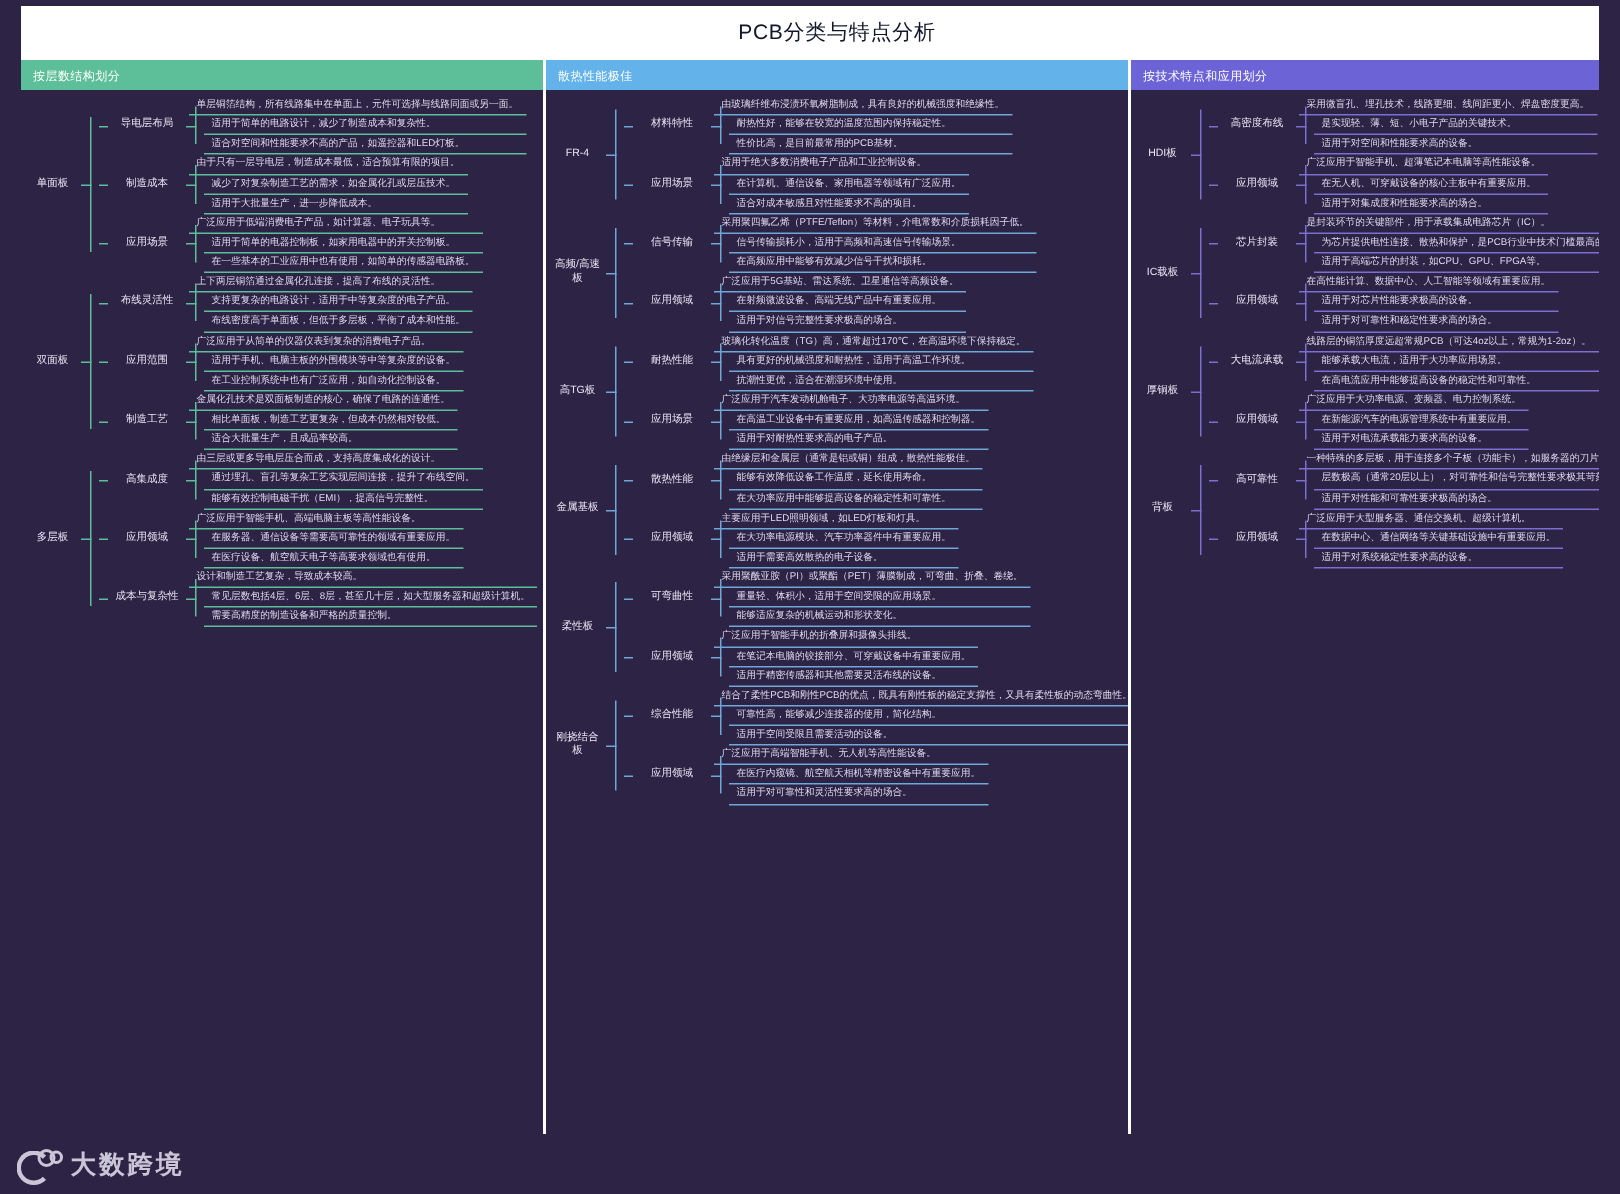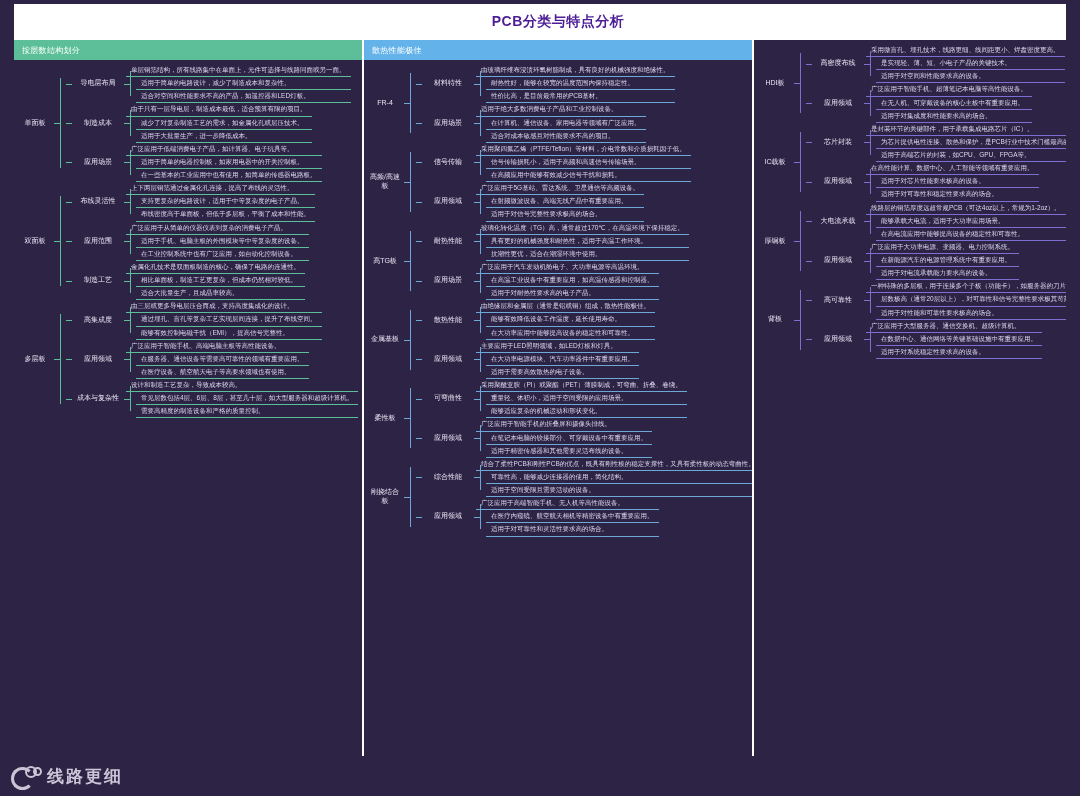--- a/index.html
+++ b/index.html
@@ -13,21 +13,21 @@
   
   .frame{
     position:absolute;left:14px;top:4px;width:1052px;height:752px;
     background:#ffffff;box-sizing:border-box;
   }
   .title-bar{
     height:36px;display:flex;align-items:center;justify-content:center;
     background:#ffffff;border-bottom:1px solid #e3e3e8;
   }
   .title-bar .title{
-    font-size:14px;font-weight:bold;color:#4c1d95;letter-spacing:.5px;margin-left:36px;
+    font-size:14px;font-weight:normal;color:#0f172a;letter-spacing:.5px;margin-left:36px;
   }
 
   
   .cols{
     position:absolute;left:14px;top:40px;width:1052px;height:716px;
     display:flex;box-sizing:border-box;
   }
   .col{
     position:relative;box-sizing:border-box;
     background:#2d2344;
@@ -520,20 +520,21 @@
                   <div class="leaf" style="margin-left: -10px;">广泛应用于高端智能手机、无人机等高性能设备。</div>
                   <div class="leaf">在医疗内窥镜、航空航天相机等精密设备中有重要应用。</div>
                   <div class="leaf">适用于对可靠性和灵活性要求高的场合。</div>
                 </div>
               </div>
             </div>
           </div>
         </div>
       </div>
       <div class="col c3">
+        <div class="col-head" style="background: rgb(108, 99, 214);">按技术特点和应用划分</div>
         <div class="col-body">
           <div class="branch">
             <div class="root-label">HDI板</div>
             <div class="spine">
               <div class="spine-line" style="left: 6px; top: 12%; bottom: 12%; width: 1px; background: rgb(123, 111, 208);"></div>
               <div class="spine-line" style="left: 0px; width: 7px; top: 50%; height: 1px; background: rgb(123, 111, 208);"></div>
             </div>
             <div class="groups">
               <div class="group">
                 <div class="spine" style="flex-basis: 6px;">
@@ -688,17 +689,17 @@
       </div>
     </div>
 
   <div class="footer">
     <div class="wm">
       <div class="wm-logo">
         <div class="c-big"></div>
           <div class="c-mid"></div>
           <div class="c-sm"></div>
       </div>
-      <div class="wm-text">线路更细</div>
+      <div class="wm-text">大数跨境</div>
     </div>
   </div>
 
 </div>
 
 </body></html>

